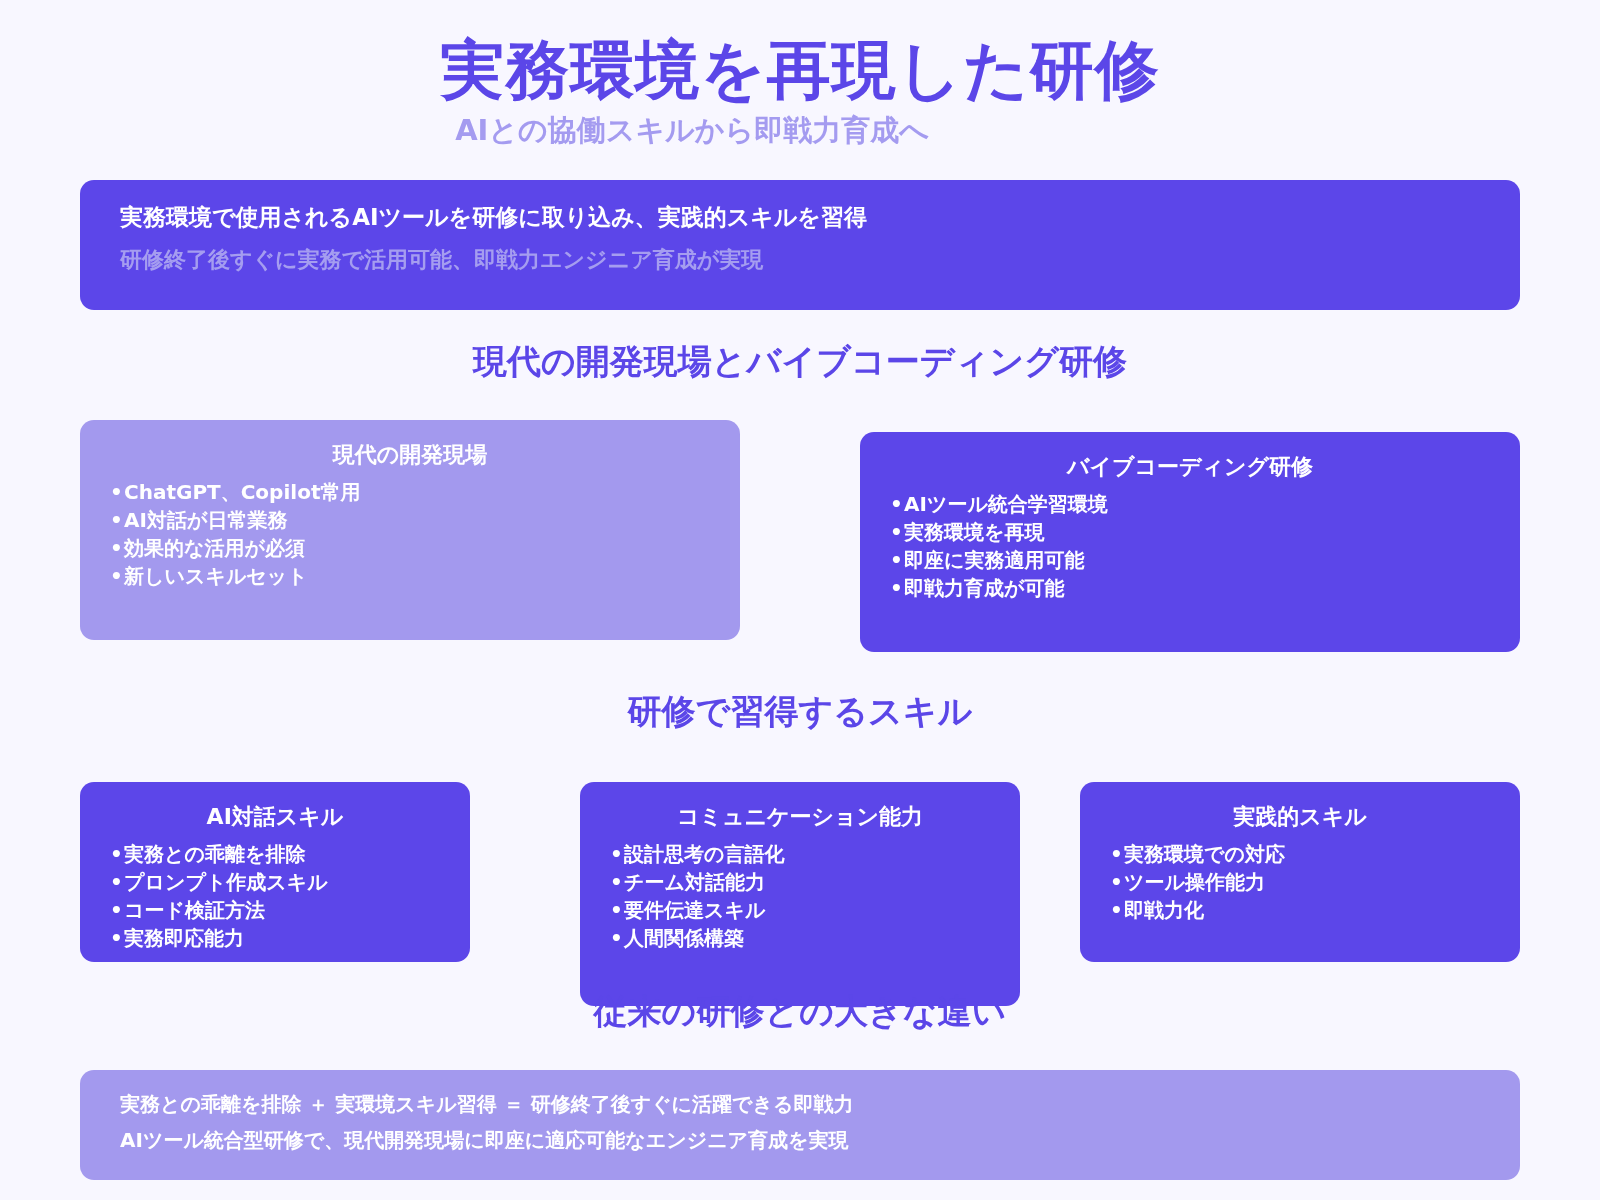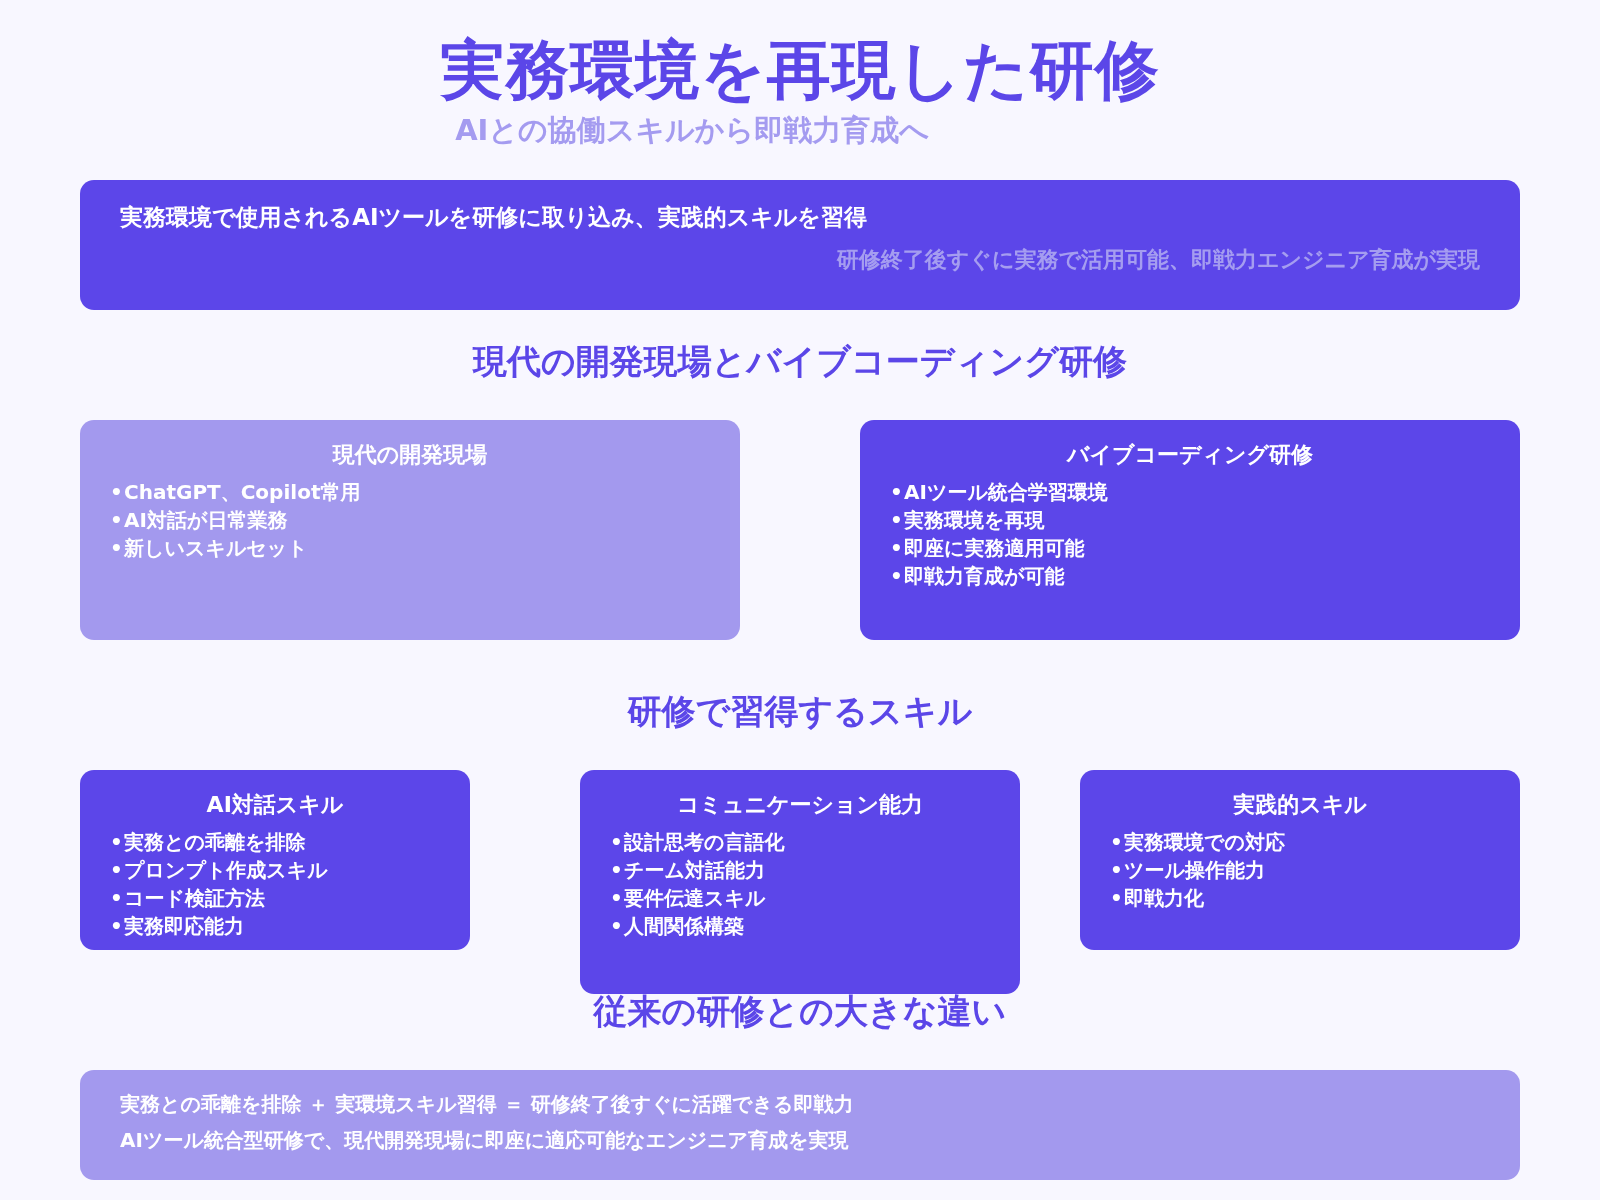--- a/index.html
+++ b/index.html
@@ -49,40 +49,39 @@
       font-weight: bold;
       color: #FFFFFF;
       line-height: 38px;
     }
     .banner .line2 {
       font-size: 22px;
       font-weight: bold;
       color: #A59DF0;
       line-height: 40px;
       margin-top: 4px;
-      text-align: right;
     }
     .section-heading {
       position: absolute;
       left: 0; width: 1600px;
       text-align: center;
       font-size: 34px;
       font-weight: bold;
       color: #5B46E8;
       line-height: 46px;
     }
     .card {
       position: absolute;
       border-radius: 14px;
       box-sizing: border-box;
       padding: 18px 30px;
       color: #FFFFFF;
     }
     .card.light { background: #A399EE; }
-    .card.dark { background: #5C46E9; }
+    .card.dark { background: #5C46E9; margin-top: 12px; }
     .card .card-title {
       text-align: center;
       font-size: 22px;
       font-weight: bold;
       line-height: 34px;
       margin-bottom: 6px;
     }
     .card ul {
       list-style: none;
       margin: 0;
@@ -125,20 +124,21 @@
   <div class="line2">研修終了後すぐに実務で活用可能、即戦力エンジニア育成が実現</div>
 </div>
 
 <div class="section-heading" style="top:338px;">現代の開発現場とバイブコーディング研修</div>
 
 <div class="card light" style="left:80px; top:420px; width:660px; height:220px;">
   <div class="card-title">現代の開発現場</div>
   <ul>
     <li><span class="bullet">•</span><span>ChatGPT、Copilot常用</span></li>
     <li><span class="bullet">•</span><span>AI対話が日常業務</span></li>
+    <li><span class="bullet">•</span><span>効果的な活用が必須</span></li>
     <li><span class="bullet">•</span><span>新しいスキルセット</span></li>
   </ul>
 </div>
 
 <div class="card dark" style="left:860px; top:420px; width:660px; height:220px;">
   <div class="card-title">バイブコーディング研修</div>
   <ul>
     <li><span class="bullet">•</span><span>AIツール統合学習環境</span></li>
     <li><span class="bullet">•</span><span>実務環境を再現</span></li>
     <li><span class="bullet">•</span><span>即座に実務適用可能</span></li>

